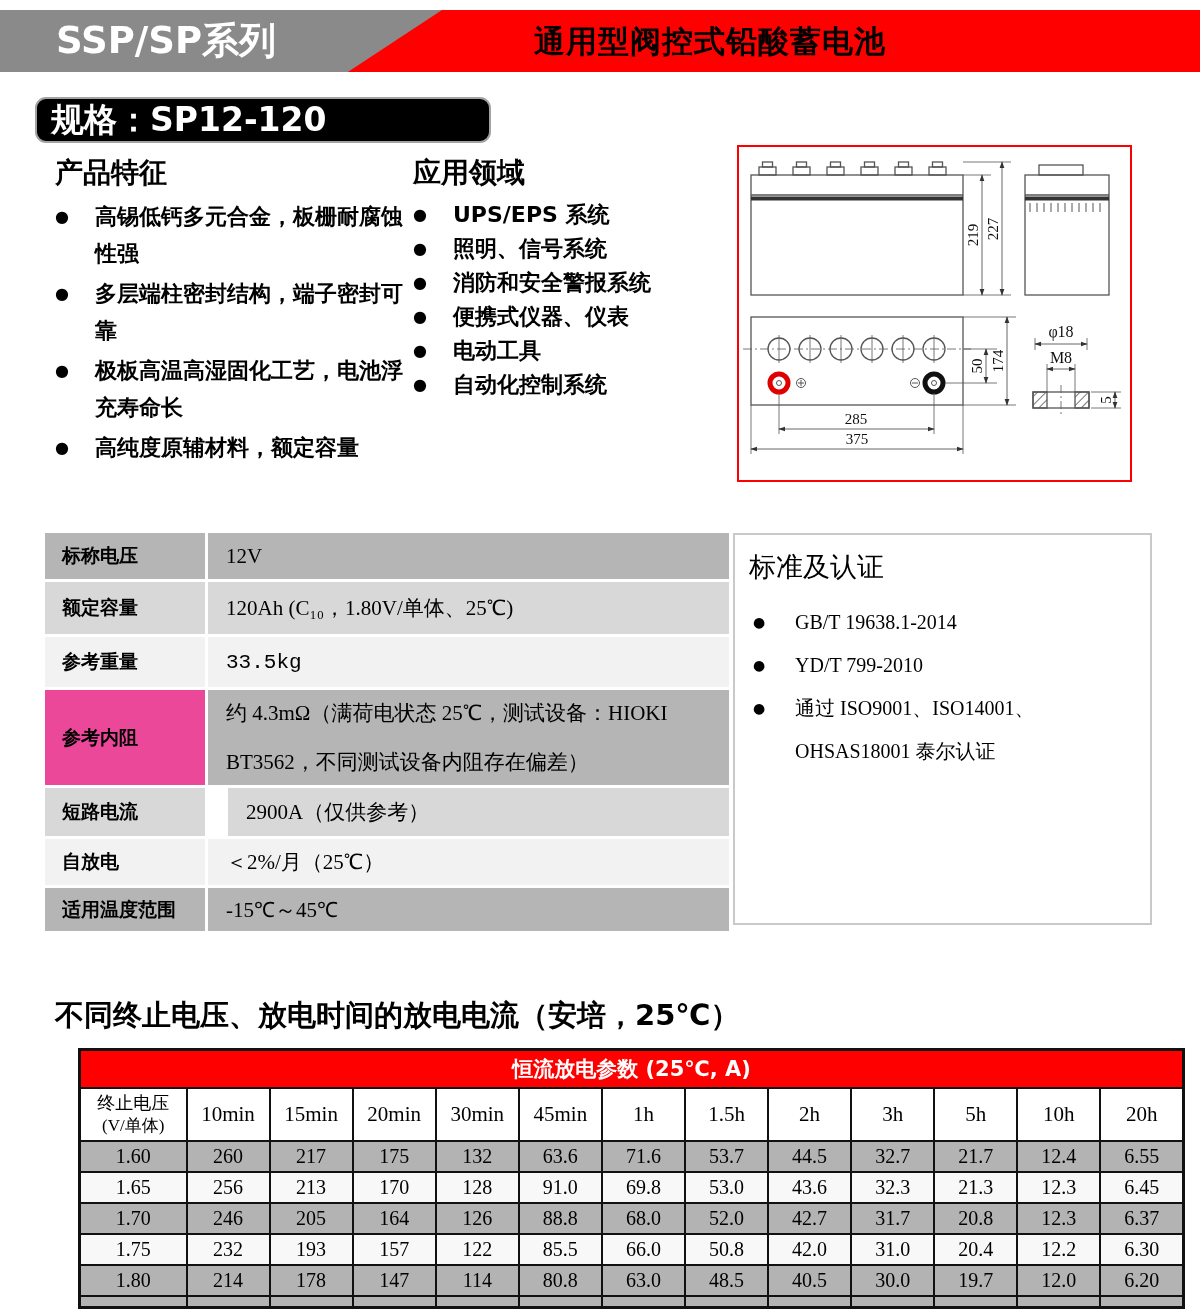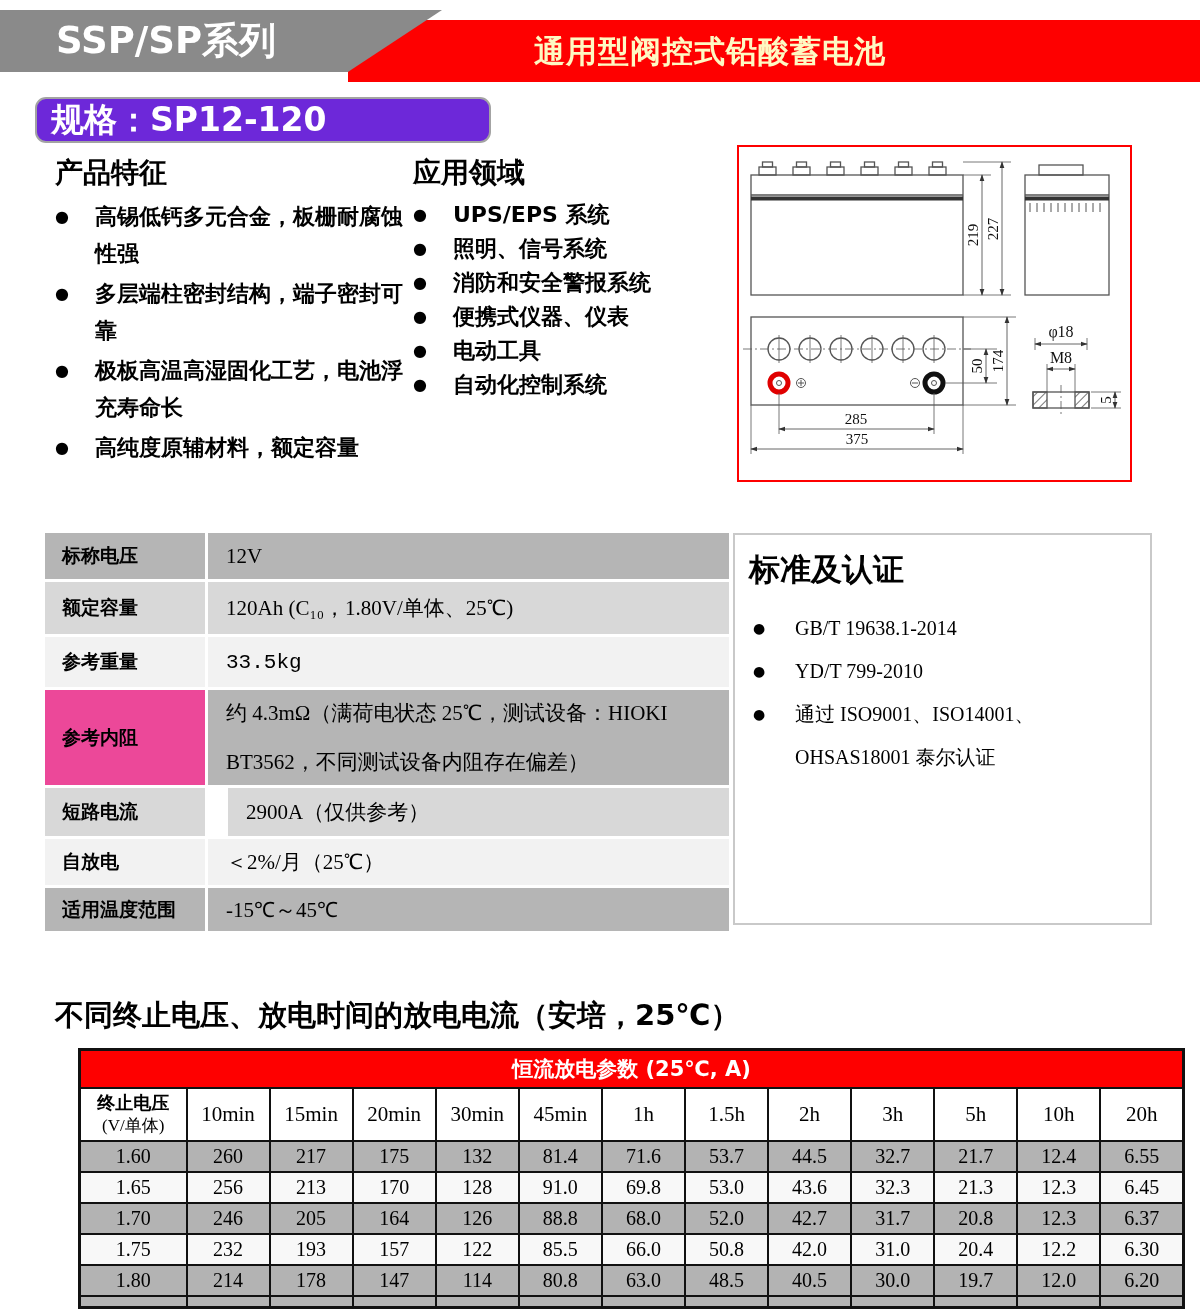--- a/index.html
+++ b/index.html
@@ -1,28 +1,28 @@
 <!DOCTYPE html>
 <html><head>
 <meta charset="utf-8">
 <style>
   * { margin:0; padding:0; box-sizing:border-box; }
   body { background:#ffffff; font-family:"DejaVu Sans", sans-serif; }
   .page { position:relative; width:1200px; height:1313px; background:#fff; overflow:hidden; }
 
   
-  .band-red { position:absolute; left:348px; right:0; top:20px; height:62px;
-    background:#fe0000; color:#fef9c3; font-weight:bold; font-size:31px;
+  .band-red { position:absolute; left:348px; right:0; top:10px; height:62px;
+    background:#fe0000; color:#000000; font-weight:bold; font-size:31px;
     line-height:62px; padding-left:186px; letter-spacing:1px; }
   .band-gray { position:absolute; left:0; top:10px; width:442px; height:62px;
     background:#8a8a8a; clip-path:polygon(0 0,100% 0,78.7% 100%,0 100%);
     color:#fff; font-weight:bold; font-size:37px; line-height:62px; padding-left:56px; }
 
   .spec-chip { position:absolute; left:35px; top:97px; width:456px; height:46px;
-    background:#6d28d9; border:2px solid #a3a3a3; border-radius:11px;
+    background:#000000; border:2px solid #a3a3a3; border-radius:11px;
     color:#fff; font-weight:bold; font-size:33px; line-height:42px; padding-left:14px; }
 
   
   .sec-title { position:absolute; font-size:28px; font-weight:bold; color:#000; }
   .t-features { left:55px; top:154px; }
   .t-apps     { left:413px; top:154px; }
   .bullets { position:absolute; list-style:none; }
   .l-features { left:55px; top:198px; width:360px; }
   .l-apps     { left:413px; top:198px; width:330px; }
   .bullets li { display:flex; font-weight:bold; font-size:22px; }
@@ -40,37 +40,37 @@
   .spec-row { display:flex; margin-bottom:3px; }
   .spec-label { width:160px; flex:0 0 160px; padding-left:17px; display:flex;
     align-items:center; font-weight:bold; font-size:19px; color:#000; }
   .spec-value { flex:1; margin-left:3px; padding-left:18px; display:flex;
     align-items:center; font-size:21px; font-family:"Liberation Serif", serif; color:#000; }
   .spec-row.tall .spec-value { line-height:49px; padding-right:6px; }
 
   
   .std-box { position:absolute; left:733px; top:533px; width:419px; height:392px;
     border:2px solid #c9c9c9; padding:14px 8px 0 14px; background:#fff; }
-  .std-title { font-size:31px; font-weight:bold; }
+  .std-title { font-size:27px; font-weight:normal; }
   .std-list { list-style:none; margin-top:16px; }
   .std-list li { display:flex; font-size:20px; line-height:43px;
     font-family:"Liberation Serif", serif; }
   .std-list .dot { width:46px; flex:0 0 46px; font-size:14px; padding-left:4px;
     font-family:"DejaVu Sans", sans-serif; }
 
   
   .disc-title { position:absolute; left:55px; top:996px; font-size:29px; font-weight:bold; }
   .disc-table { position:absolute; left:78px; top:1048px; width:1107px;
     border-collapse:collapse; table-layout:fixed; text-align:center;
     font-family:"Liberation Serif", serif; border:3px solid #111; }
   .disc-table td, .disc-table th { border:2px solid #111; }
   .disc-table .title-row td { background:#fe0000; color:#fff; height:38px;
     font-size:21px; font-weight:bold; font-family:"DejaVu Sans", sans-serif; }
   .disc-table .head-row th { background:#fff; height:53px; font-weight:normal; font-size:21px; }
-  .vh1 { font-size:18px; font-weight:bold; font-family:"DejaVu Sans", sans-serif; line-height:24px; }
+  .vh1 { font-size:18px; font-weight:normal; font-family:"DejaVu Sans", sans-serif; line-height:24px; }
   .vh2 { font-size:17px; line-height:22px; }
   .disc-table .data-row td { height:31px; font-size:20px; }
   .disc-table .row-gray td  { background:#b3b3b3; }
   .disc-table .row-light td { background:#f8f8f8; }
   .disc-table .partial-row td { height:12px; background:#b3b3b3; }
 </style>
 </head>
 <body>
 
 <div class="page">
@@ -342,21 +342,21 @@
           <th>5h</th>
           <th>10h</th>
           <th>20h</th>
         </tr>
         <tr class="data-row row-gray">
           <td>1.60</td>
           <td>260</td>
           <td>217</td>
           <td>175</td>
           <td>132</td>
-          <td>81.4</td>
+          <td>63.6</td>
           <td>71.6</td>
           <td>53.7</td>
           <td>44.5</td>
           <td>32.7</td>
           <td>21.7</td>
           <td>12.4</td>
           <td>6.55</td>
         </tr>
         <tr class="data-row row-light">
           <td>1.65</td>

